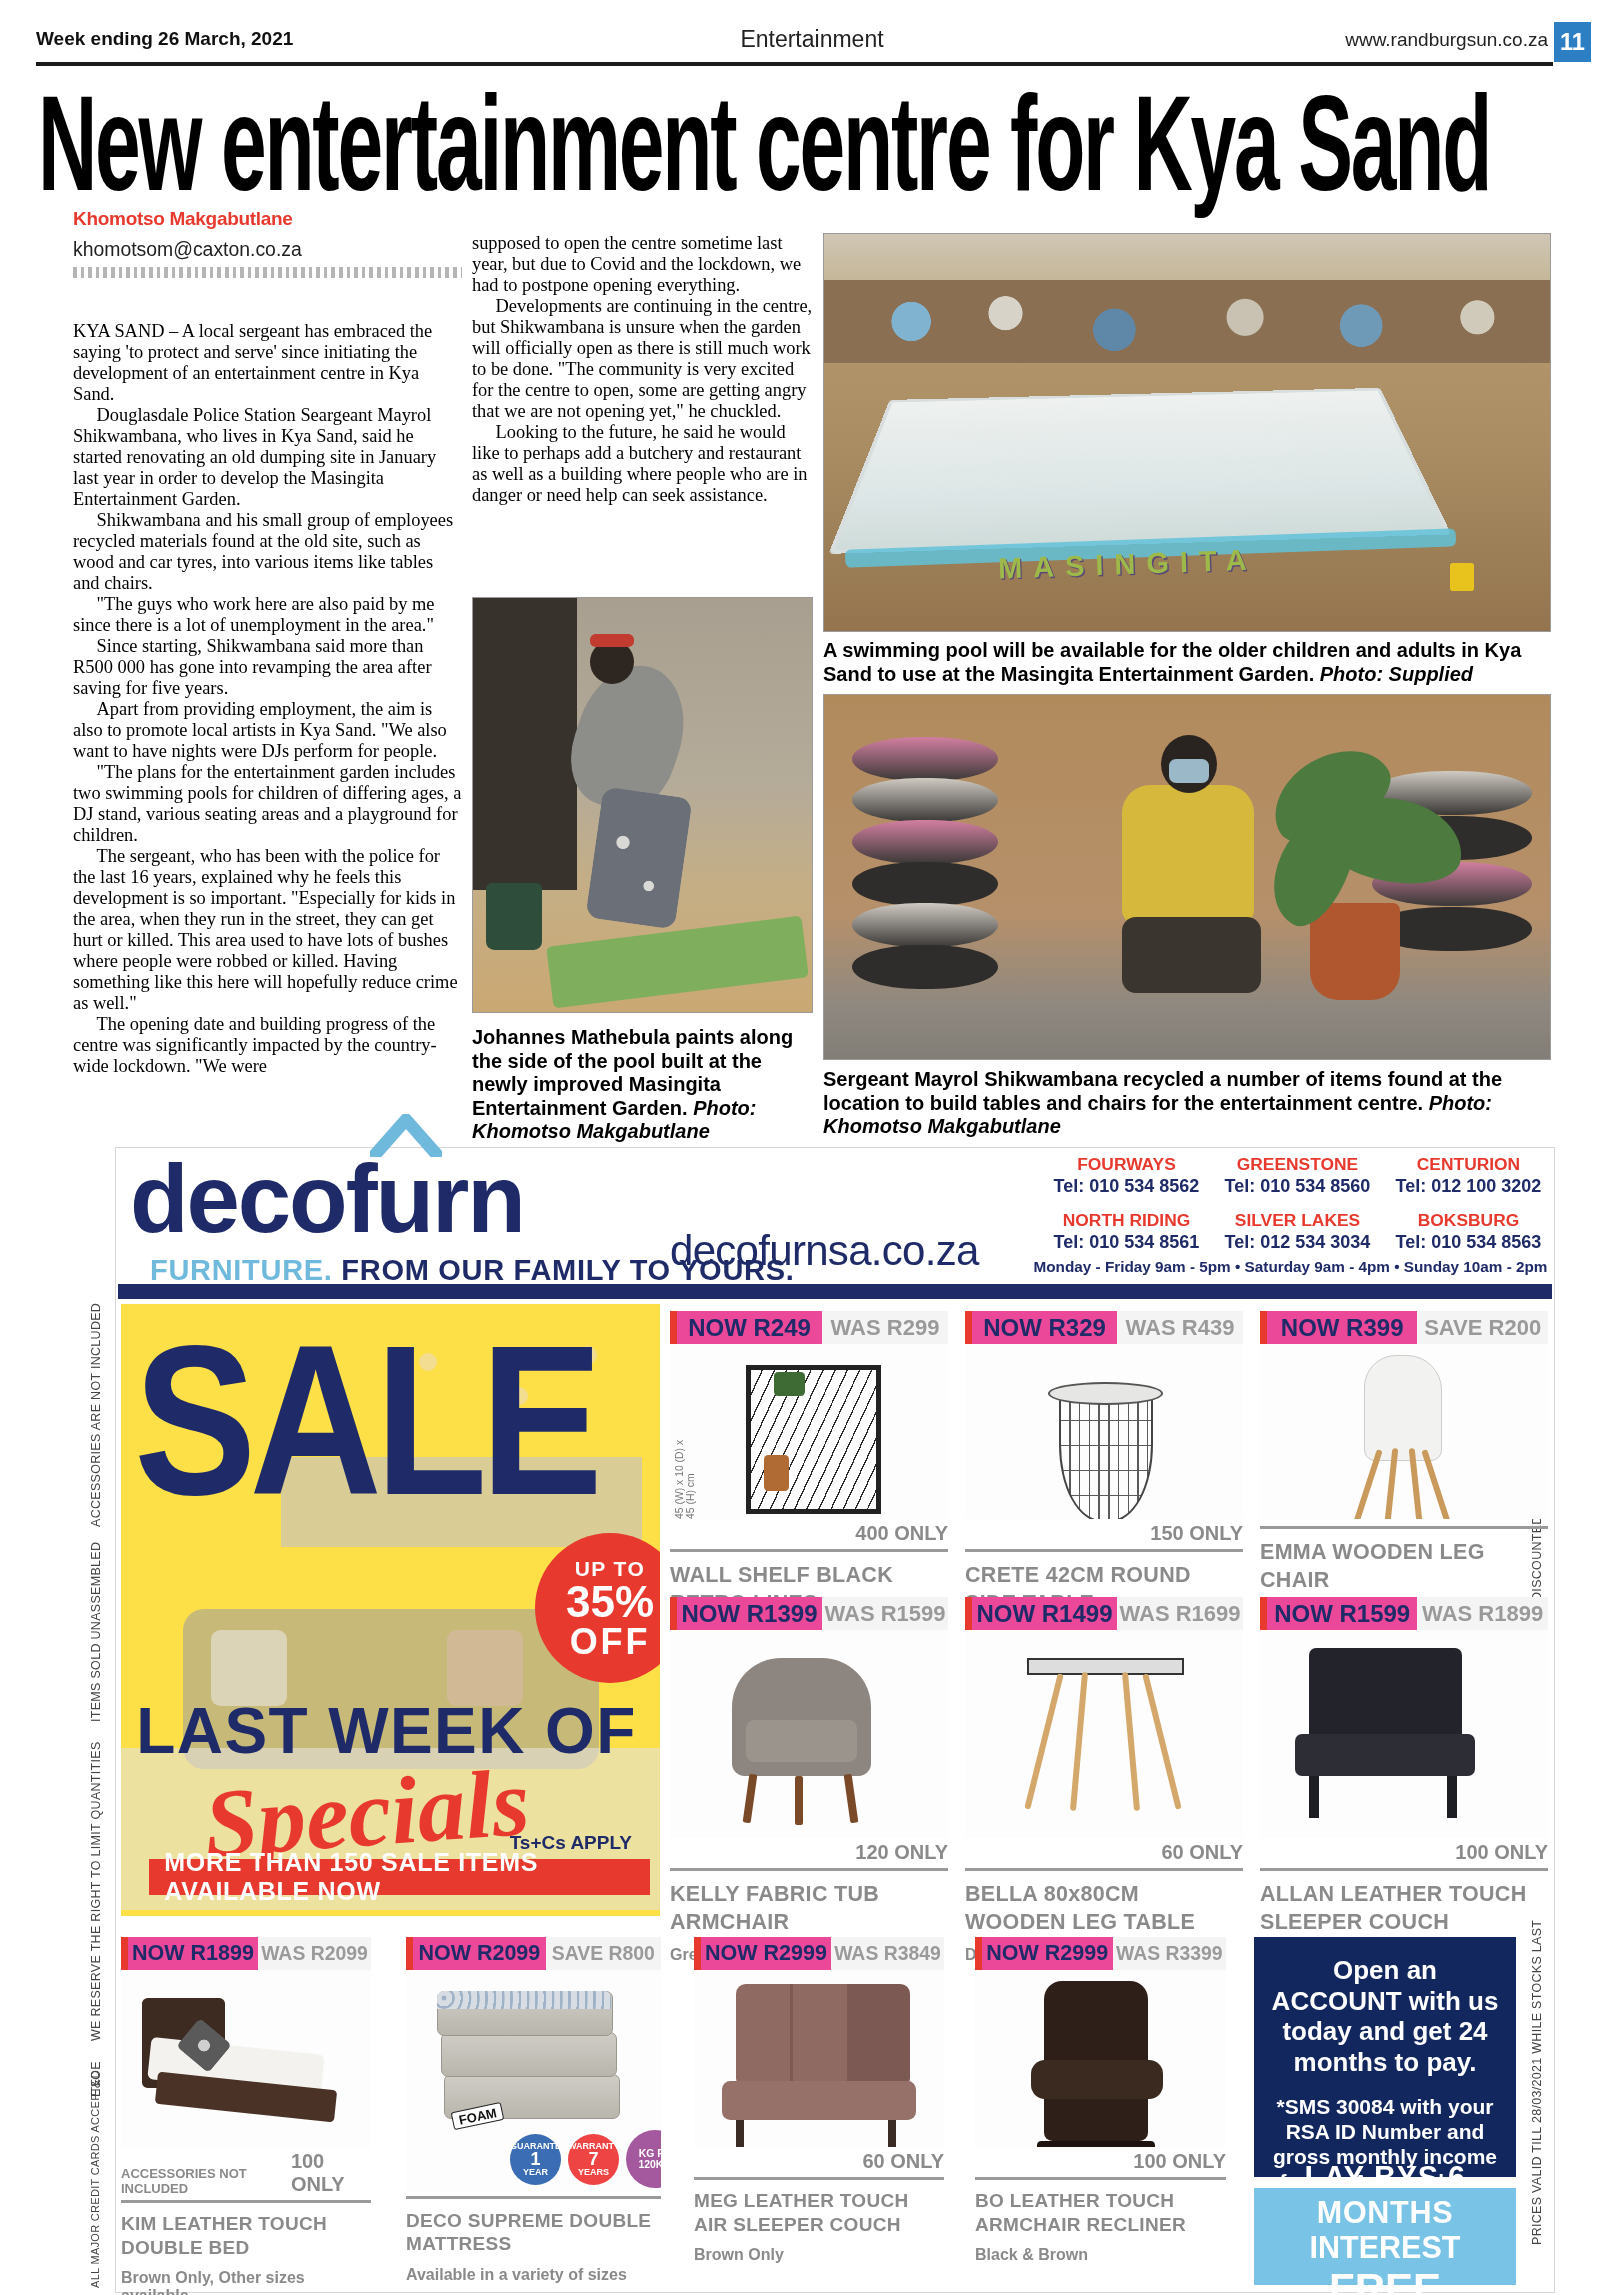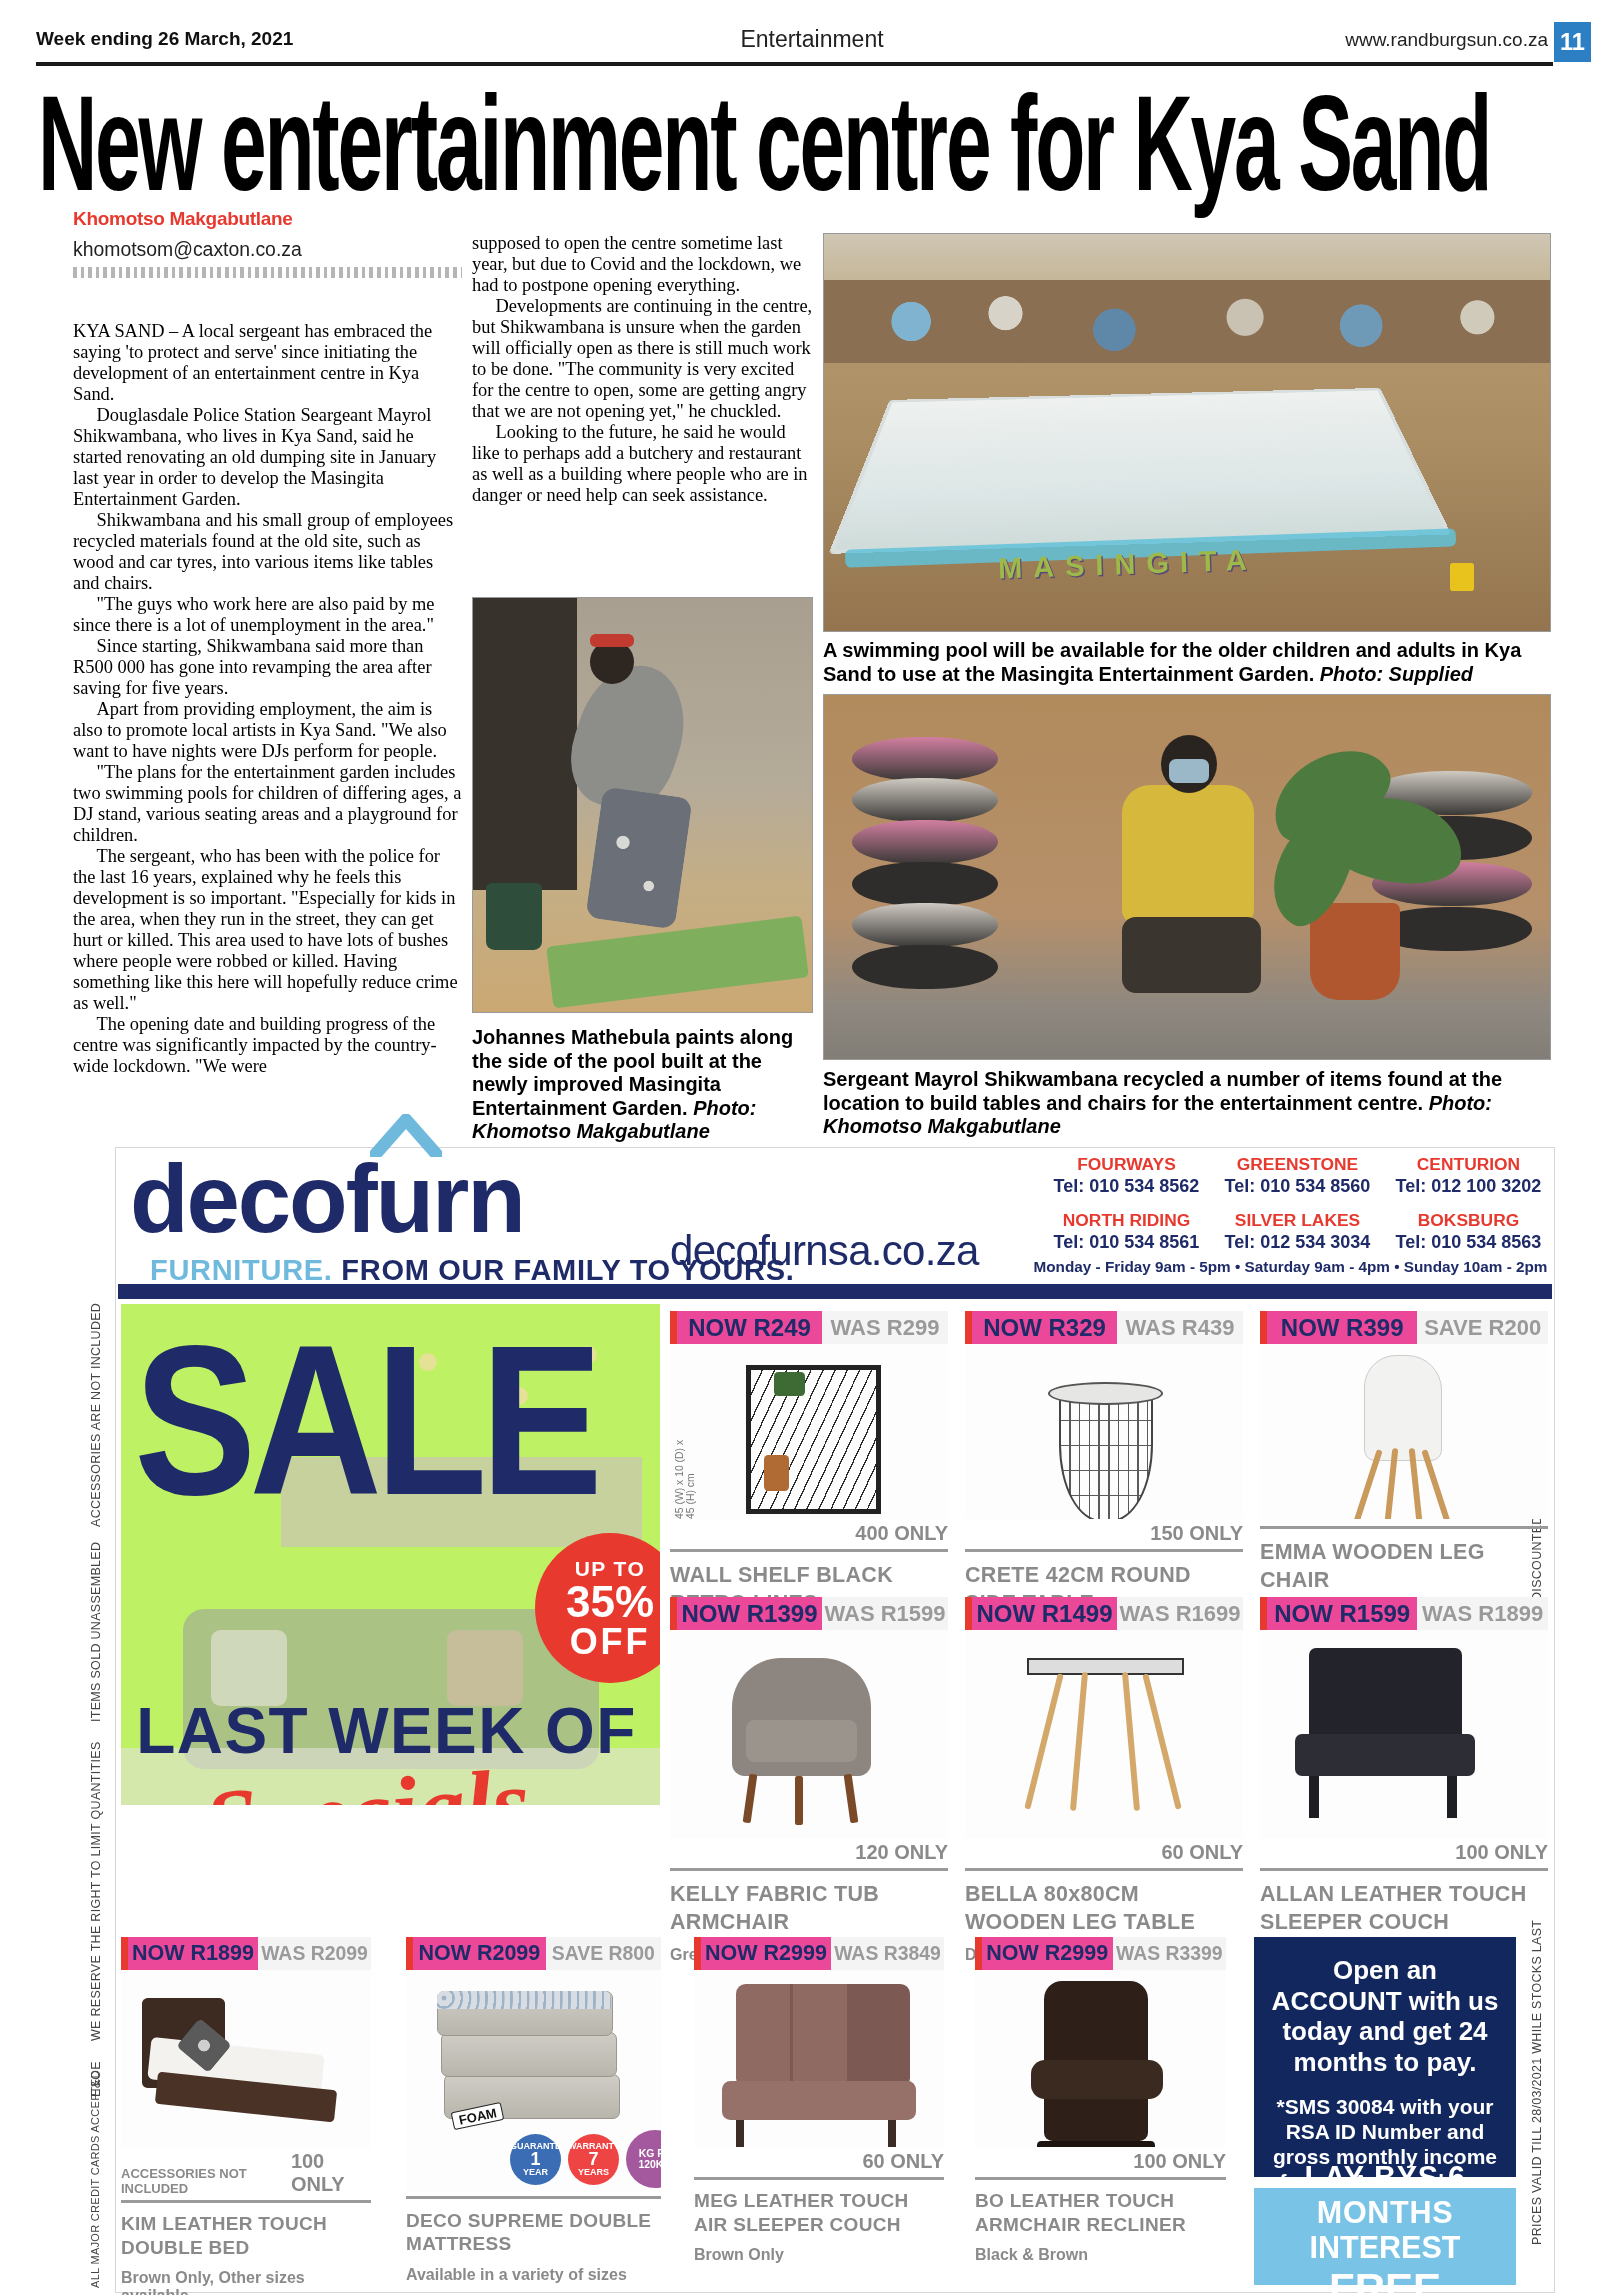--- a/index.html
+++ b/index.html
@@ -106,21 +106,21 @@
   .vtext{writing-mode:vertical-rl;transform:rotate(180deg);font-size:12.5px;color:#444;
          letter-spacing:0.3px;white-space:nowrap;}
   .vleft{left:89px;width:21px;text-align:center;}
   .vright{left:1530px;width:21px;text-align:center;}
 
   .limited{left:121px;top:1305px;width:43px;height:186px;background:#e8392e;color:#fff;
       display:flex;align-items:center;justify-content:center;
       writing-mode:vertical-rl;transform:rotate(180deg);font-size:23px;font-weight:800;letter-spacing:0.7px;}
 
   
-  .sale-panel{left:121px;top:1304px;width:539px;height:501px;background:#bef264;overflow:hidden;}
+  .sale-panel{left:121px;top:1304px;width:539px;height:612px;background:#fde047;overflow:hidden;}
   .sale-room-frame{position:absolute;left:160px;top:153px;width:361px;height:90px;background:#cac3b6;opacity:.7;}
   .sale-sofa{position:absolute;left:62px;top:305px;width:416px;height:160px;background:#9a9aa0;border-radius:21px;opacity:.55;}
   .sale-pillow{position:absolute;width:76px;height:76px;background:#e9e6df;border-radius:9.7px;opacity:.6;}
   .sale-rug{position:absolute;left:0px;top:444px;width:539px;height:162px;background:#e3e1da;opacity:.6;}
   .sale-lamp{position:absolute;border-radius:50%;background:#efdca2;opacity:.8;}
   .sale-word{position:absolute;left:12.5px;top:-7px;font-size:191px;font-weight:800;color:#1f2b68;
       letter-spacing:-7px;transform:scale(0.96,1.12);transform-origin:left top;}
   .off-circle{position:absolute;left:414px;top:229px;width:150px;height:150px;border-radius:50%;
       background:#e8392e;color:#fff;text-align:center;font-weight:800;}
   .off-circle .l1{font-size:21px;margin-top:23.6px;letter-spacing:1.4px;}

